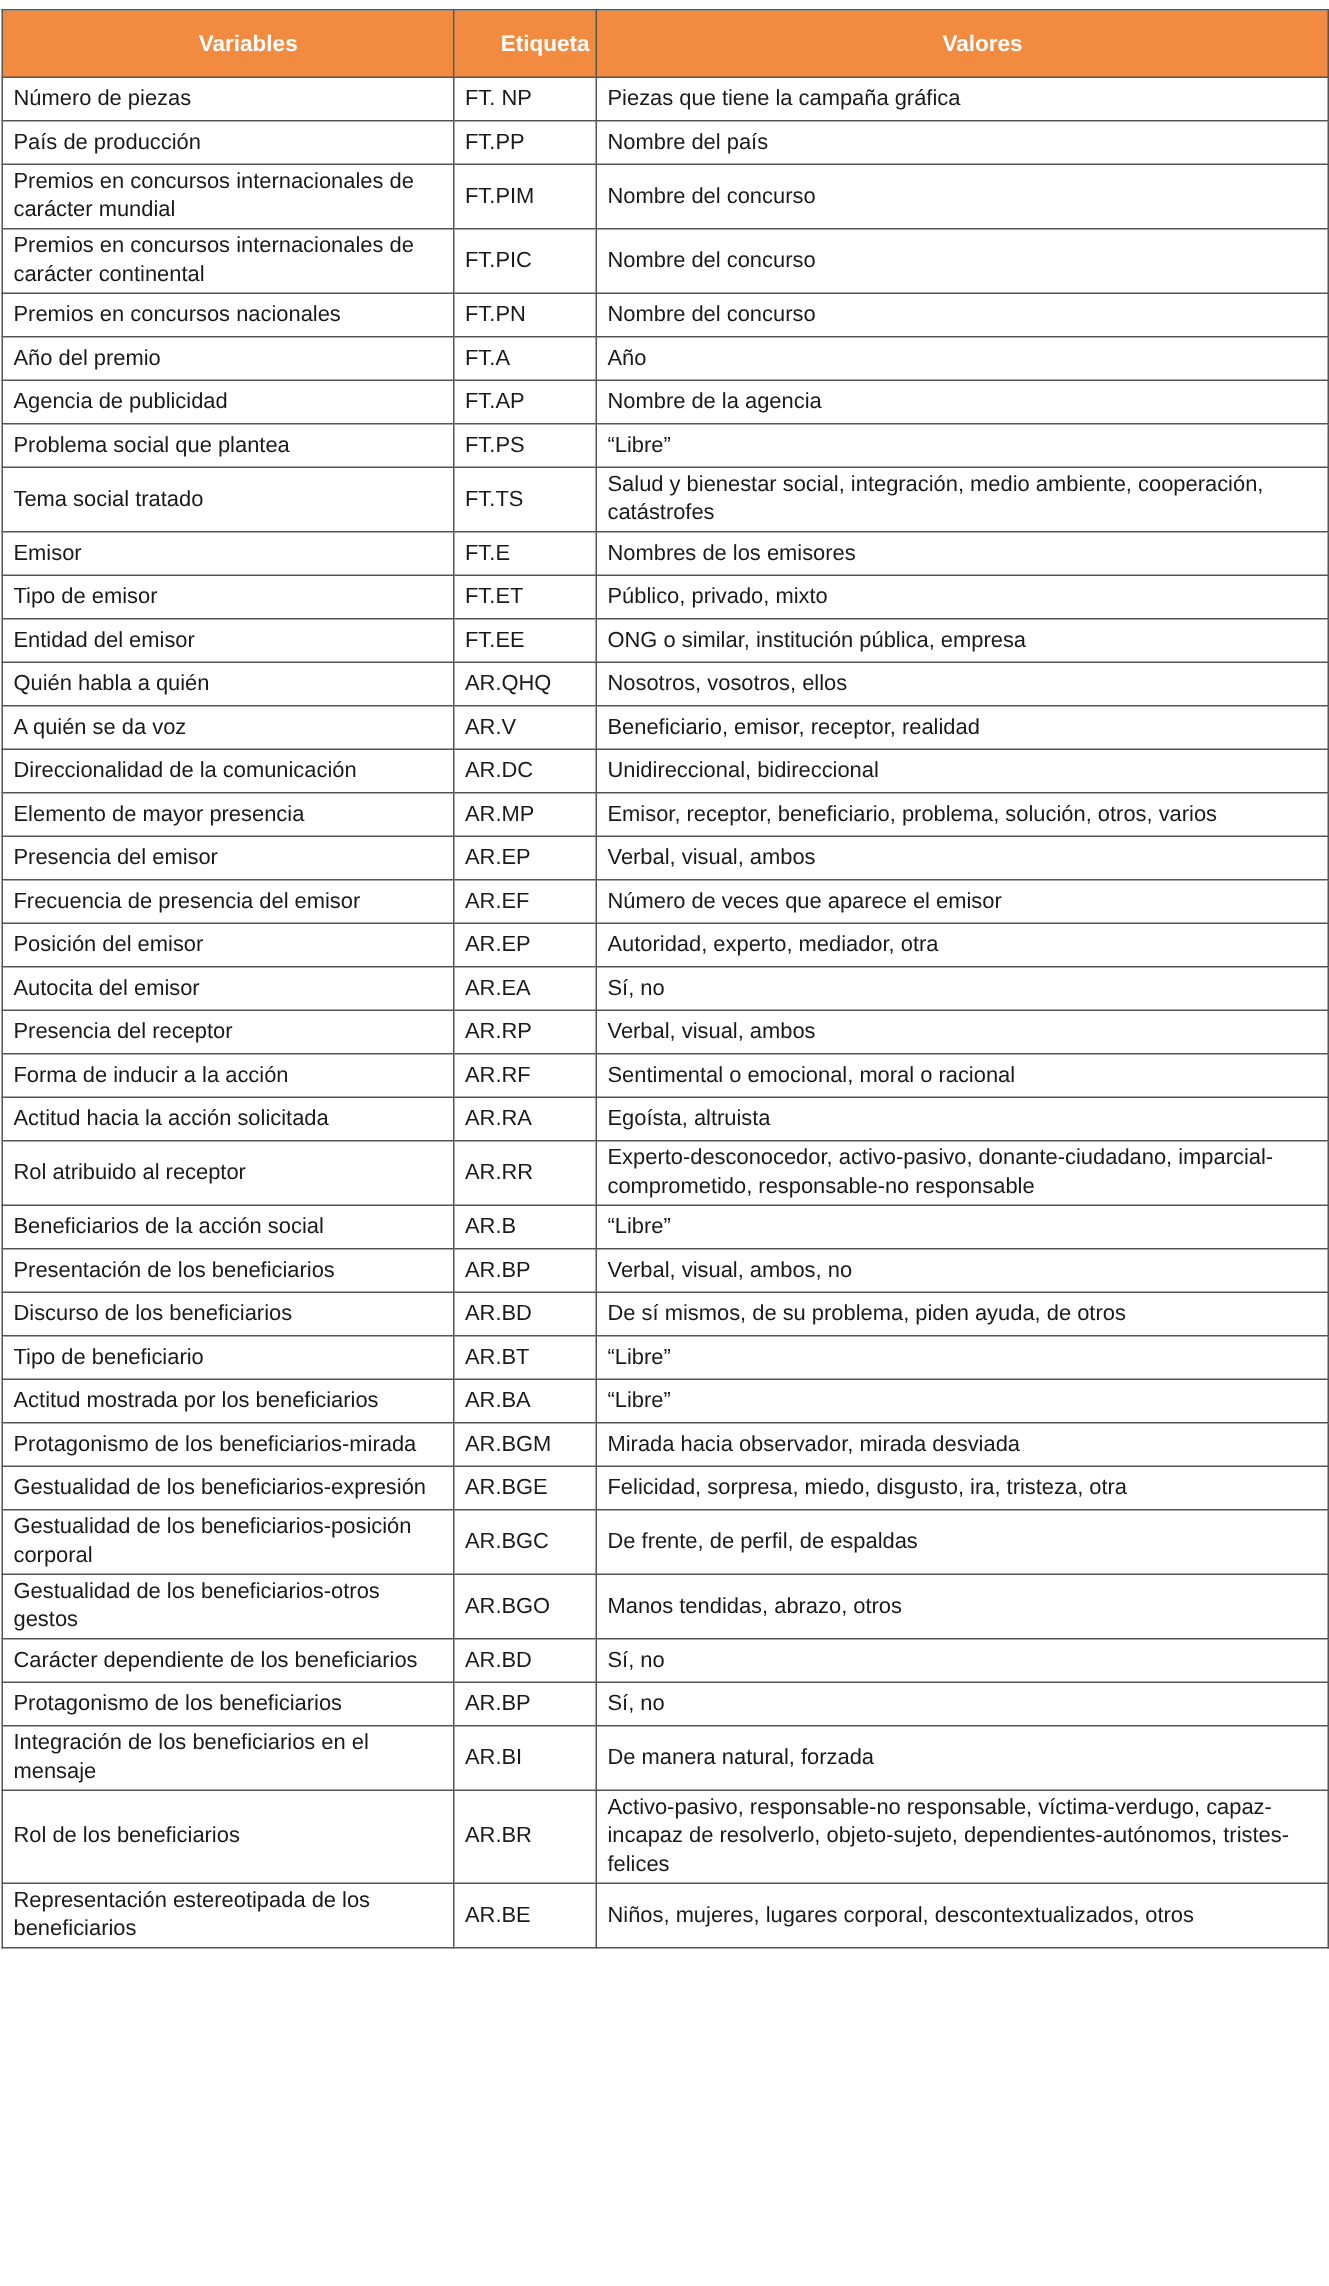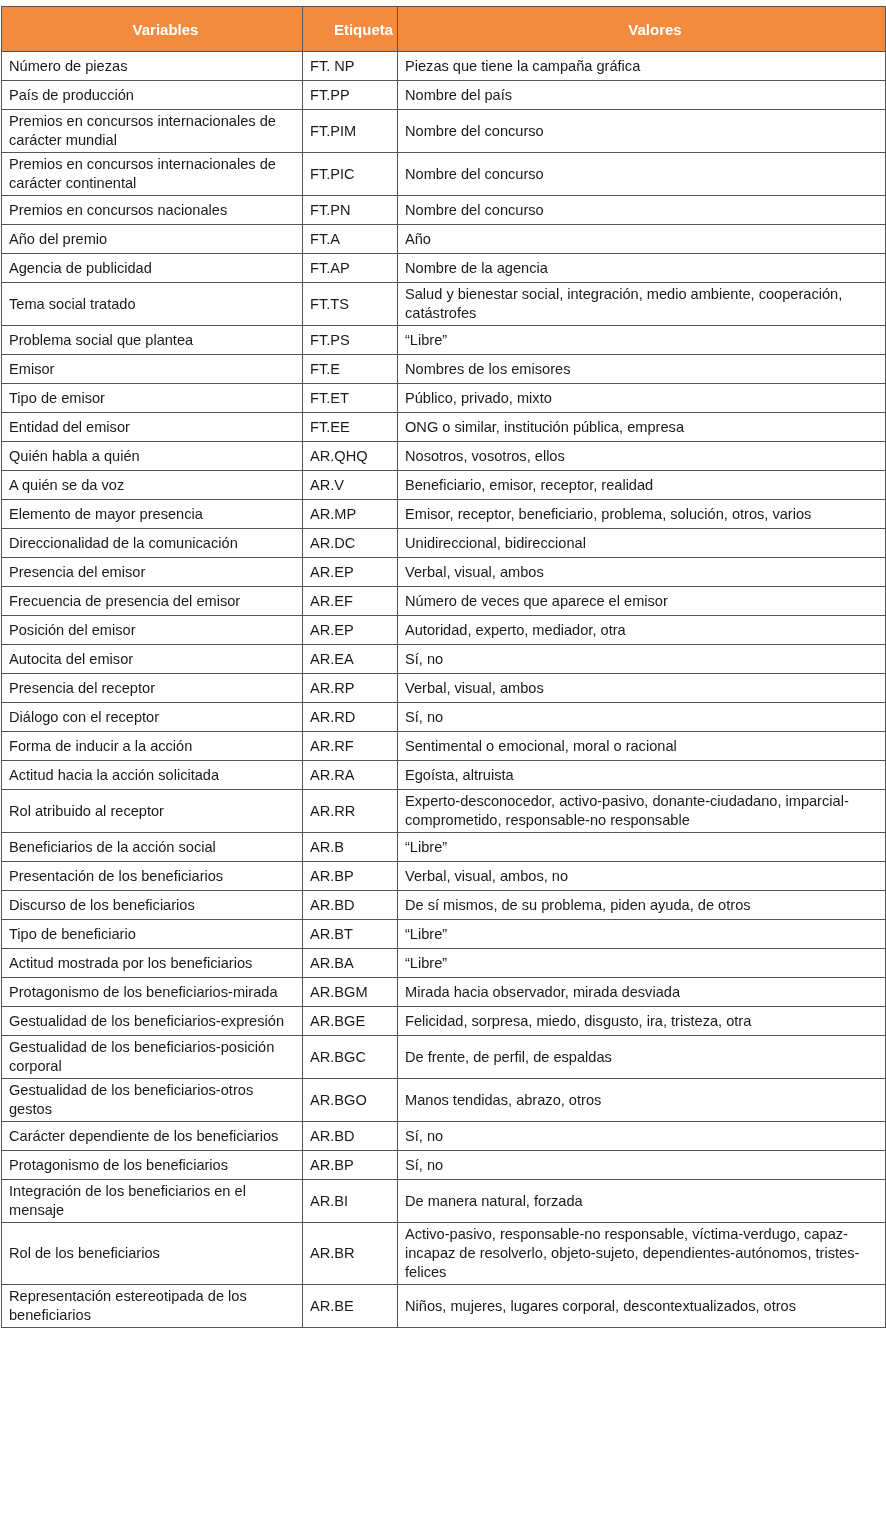--- a/index.html
+++ b/index.html
@@ -55,30 +55,30 @@
         <td>Año del premio</td>
         <td>FT.A</td>
         <td>Año</td>
       </tr>
       <tr>
         <td>Agencia de publicidad</td>
         <td>FT.AP</td>
         <td>Nombre de la agencia</td>
       </tr>
       <tr>
+        <td>Problema social que plantea</td>
+        <td>FT.PS</td>
+        <td>“Libre”</td>
+      </tr>
+      <tr>
         <td>Tema social tratado</td>
         <td>FT.TS</td>
         <td>Salud y bienestar social, integración, medio ambiente, cooperación, catástrofes</td>
       </tr>
       <tr>
-        <td>Problema social que plantea</td>
-        <td>FT.PS</td>
-        <td>“Libre”</td>
-      </tr>
-      <tr>
         <td>Emisor</td>
         <td>FT.E</td>
         <td>Nombres de los emisores</td>
       </tr>
       <tr>
         <td>Tipo de emisor</td>
         <td>FT.ET</td>
         <td>Público, privado, mixto</td>
       </tr>
       <tr>
@@ -90,30 +90,30 @@
         <td>Quién habla a quién</td>
         <td>AR.QHQ</td>
         <td>Nosotros, vosotros, ellos</td>
       </tr>
       <tr>
         <td>A quién se da voz</td>
         <td>AR.V</td>
         <td>Beneficiario, emisor, receptor, realidad</td>
       </tr>
       <tr>
+        <td>Direccionalidad de la comunicación</td>
+        <td>AR.DC</td>
+        <td>Unidireccional, bidireccional</td>
+      </tr>
+      <tr>
         <td>Elemento de mayor presencia</td>
         <td>AR.MP</td>
         <td>Emisor, receptor, beneficiario, problema, solución, otros, varios</td>
       </tr>
       <tr>
-        <td>Direccionalidad de la comunicación</td>
-        <td>AR.DC</td>
-        <td>Unidireccional, bidireccional</td>
-      </tr>
-      <tr>
         <td>Presencia del emisor</td>
         <td>AR.EP</td>
         <td>Verbal, visual, ambos</td>
       </tr>
       <tr>
         <td>Frecuencia de presencia del emisor</td>
         <td>AR.EF</td>
         <td>Número de veces que aparece el emisor</td>
       </tr>
       <tr>
@@ -123,25 +123,20 @@
       </tr>
       <tr>
         <td>Autocita del emisor</td>
         <td>AR.EA</td>
         <td>Sí, no</td>
       </tr>
       <tr>
         <td>Presencia del receptor</td>
         <td>AR.RP</td>
         <td>Verbal, visual, ambos</td>
-      </tr>
-      <tr>
-        <td>Diálogo con el receptor</td>
-        <td>AR.RD</td>
-        <td>Sí, no</td>
       </tr>
       <tr>
         <td>Forma de inducir a la acción</td>
         <td>AR.RF</td>
         <td>Sentimental o emocional, moral o racional</td>
       </tr>
       <tr>
         <td>Actitud hacia la acción solicitada</td>
         <td>AR.RA</td>
         <td>Egoísta, altruista</td>

